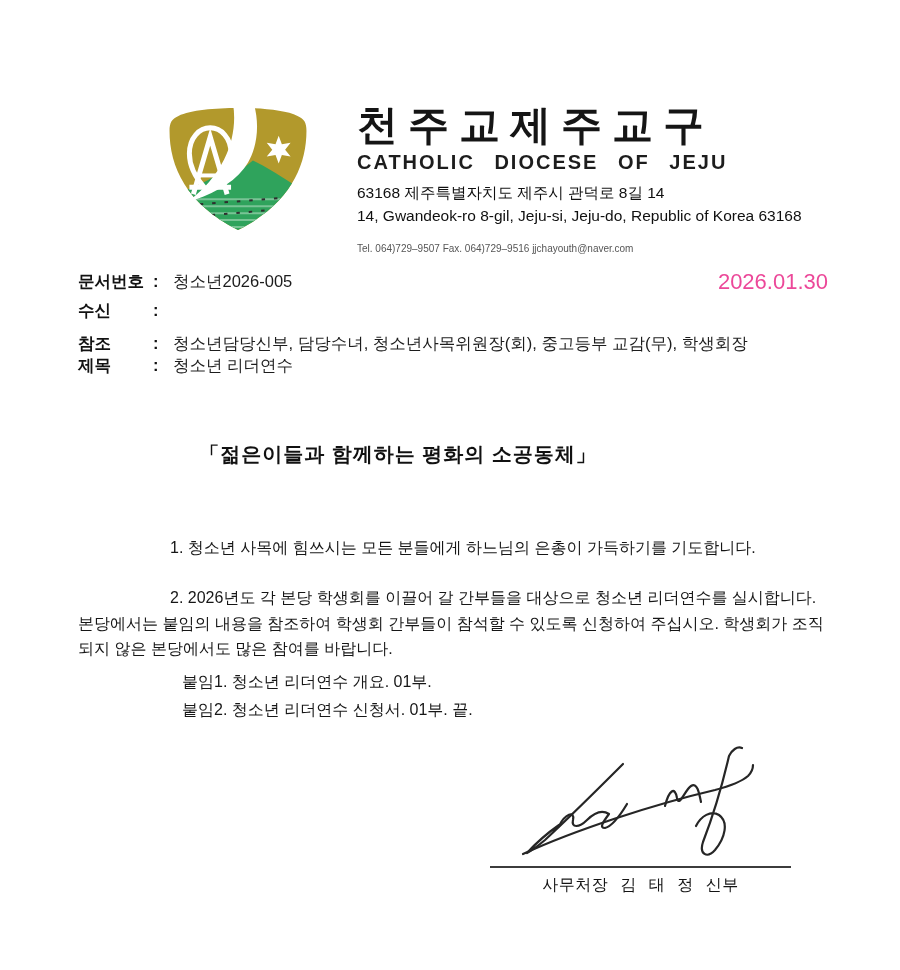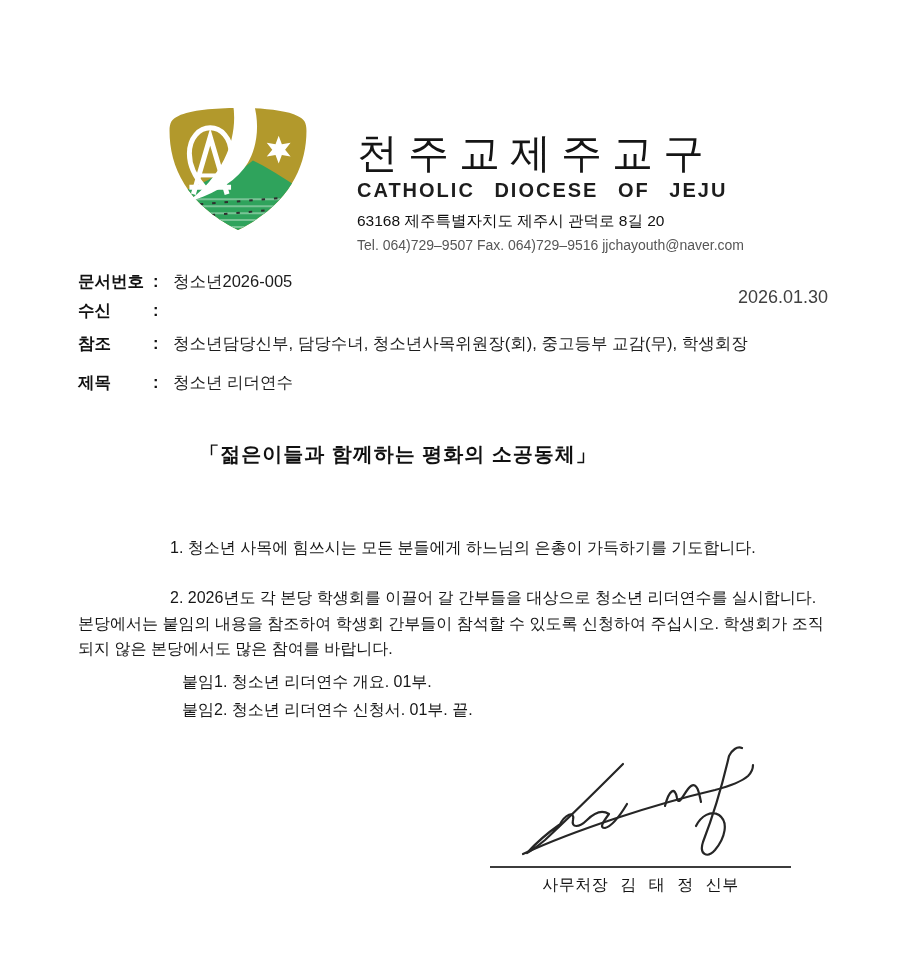--- a/index.html
+++ b/index.html
@@ -2,40 +2,40 @@
 <html><head>
 <meta charset="utf-8">
 <style>
   html,body{margin:0;padding:0;background:#ffffff;}
   .page{position:relative;width:900px;height:970px;background:#ffffff;overflow:hidden;
         font-family:"Liberation Sans","DejaVu Sans",sans-serif;color:#1a1a1a;}
 
   
   .logo{position:absolute;left:163px;top:104px;width:150px;height:129px;}
   .org{position:absolute;left:357px;top:103px;width:500px;}
-  .org-ko{font-size:41px;font-weight:400;letter-spacing:10px;line-height:1.08;
-          color:#151515;white-space:nowrap;margin-top:28px;}
+  .org-ko{font-size:41px;font-weight:700;letter-spacing:10px;line-height:1.08;
+          color:#151515;white-space:nowrap;}
   .org-en{font-size:20px;font-weight:700;letter-spacing:2px;word-spacing:12px;
           margin-top:4px;color:#1d1d1d;white-space:nowrap;}
   .addr-ko{font-size:15.5px;margin-top:9px;color:#101010;white-space:nowrap;}
   .addr-en{font-size:15.5px;margin-top:3px;color:#101010;white-space:nowrap;}
-  .contact{font-size:14px;margin-top:5px;color:#565656;white-space:nowrap;}
+  .contact{font-size:10px;margin-top:18px;color:#565656;white-space:nowrap;}
 
   
   .meta{position:absolute;left:78px;top:271px;right:60px;}
   .meta-row{display:flex;align-items:flex-start;font-size:16.5px;line-height:21px;
             position:relative;}
   .meta-row.r1{margin-bottom:8px;}
   .meta-row.r2{margin-bottom:11px;}
-  .meta-row.r3{line-height:22px;margin-bottom:18px;}
+  .meta-row.r3{line-height:22px;margin-bottom:1px;}
   .meta-label{font-weight:700;width:72px;flex:none;display:inline-block;
               text-align:justify;text-align-last:justify;color:#121212;}
   .meta-colon{font-weight:700;width:20px;flex:none;padding-left:3px;color:#121212;}
   .meta-value{flex:1;word-break:break-all;color:#1c1c1c;}
-  .meta-date{position:absolute;right:12px;top:16px;font-size:18px;color:#404040;}
+  .meta-date{position:absolute;right:12px;top:0;font-size:22px;color:#ec4899;}
 
   
   .headline{position:absolute;top:441px;left:0;width:796px;text-align:center;
             font-size:20px;font-weight:700;letter-spacing:1px;color:#111;}
   .para1{position:absolute;top:519px;left:78px;right:66px;font-size:16px;
          line-height:25px;text-indent:92px;color:#161616;}
   .para2{position:absolute;top:569px;left:78px;right:64px;font-size:16px;
          line-height:25.5px;text-indent:92px;word-break:break-all;color:#161616;}
   .attachments{position:absolute;top:668px;left:182px;font-size:16px;
                line-height:28px;color:#161616;}
@@ -77,21 +77,22 @@
           <path stroke-width="4" d="M37,72 L58,72"></path>
         </g>
 
         <polygon points="116,32 119.2,40.5 128,39 122.5,46 128,53 119.2,51.5 116,60 112.8,51.5 104,53 109.5,46 104,39 112.8,40.5" fill="#FFFFFF"></polygon>
       </svg>
     </div>
 
     <div class="org">
       <div class="org-ko">천주교제주교구</div>
       <div class="org-en">CATHOLIC DIOCESE OF JEJU</div>
-      <div class="addr-ko">63168 제주특별자치도 제주시 관덕로 8길 20</div>
+      <div class="addr-ko">63168 제주특별자치도 제주시 관덕로 8길 14</div>
+      <div class="addr-en">14, Gwandeok-ro 8-gil, Jeju-si, Jeju-do, Republic of Korea 63168</div>
       <div class="contact">Tel. 064)729–9507 Fax. 064)729–9516 jjchayouth@naver.com</div>
     </div>
   </header>
 
   <section class="meta">
     <div class="meta-row r1">
       <span class="meta-label">문서번호</span>
       <span class="meta-colon">:</span>
       <span class="meta-value">청소년2026-005</span>
       <span class="meta-date">2026.01.30</span>

